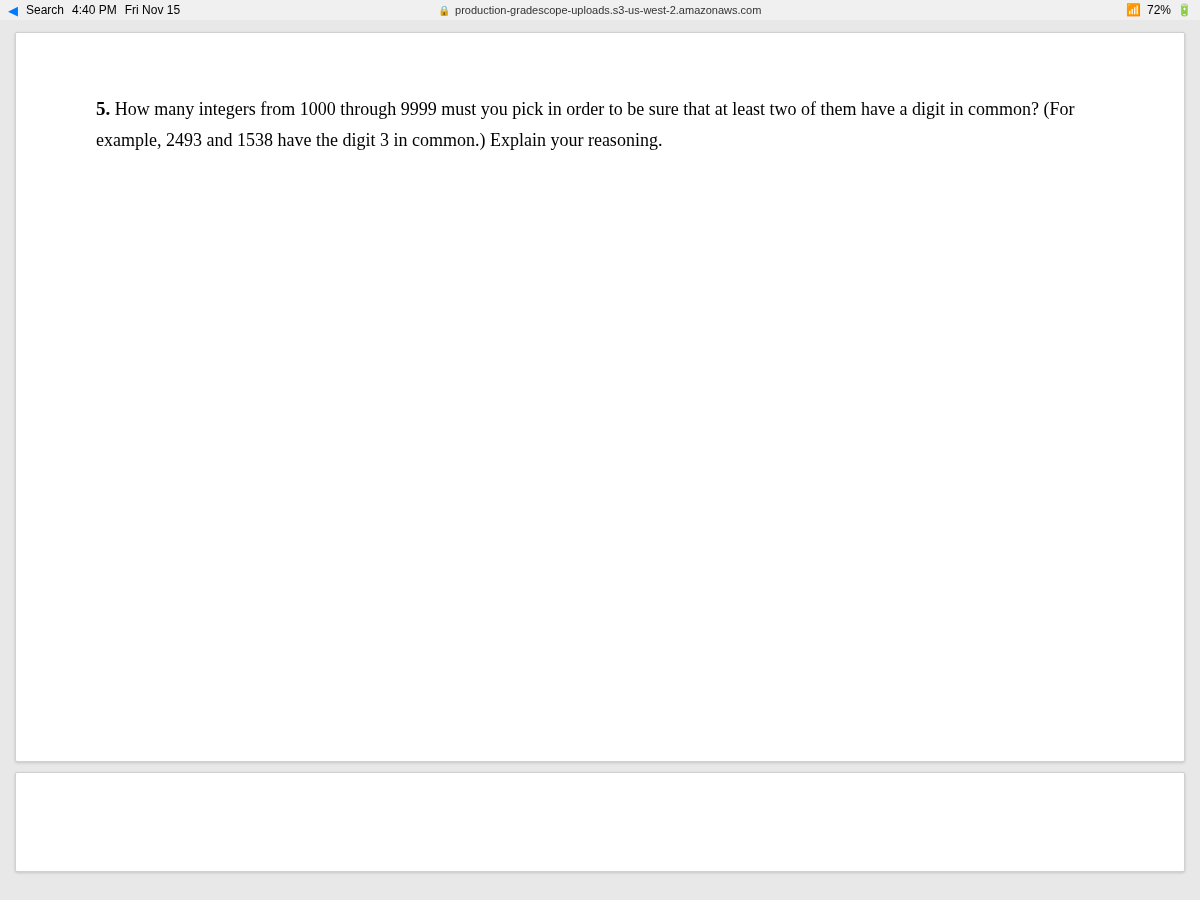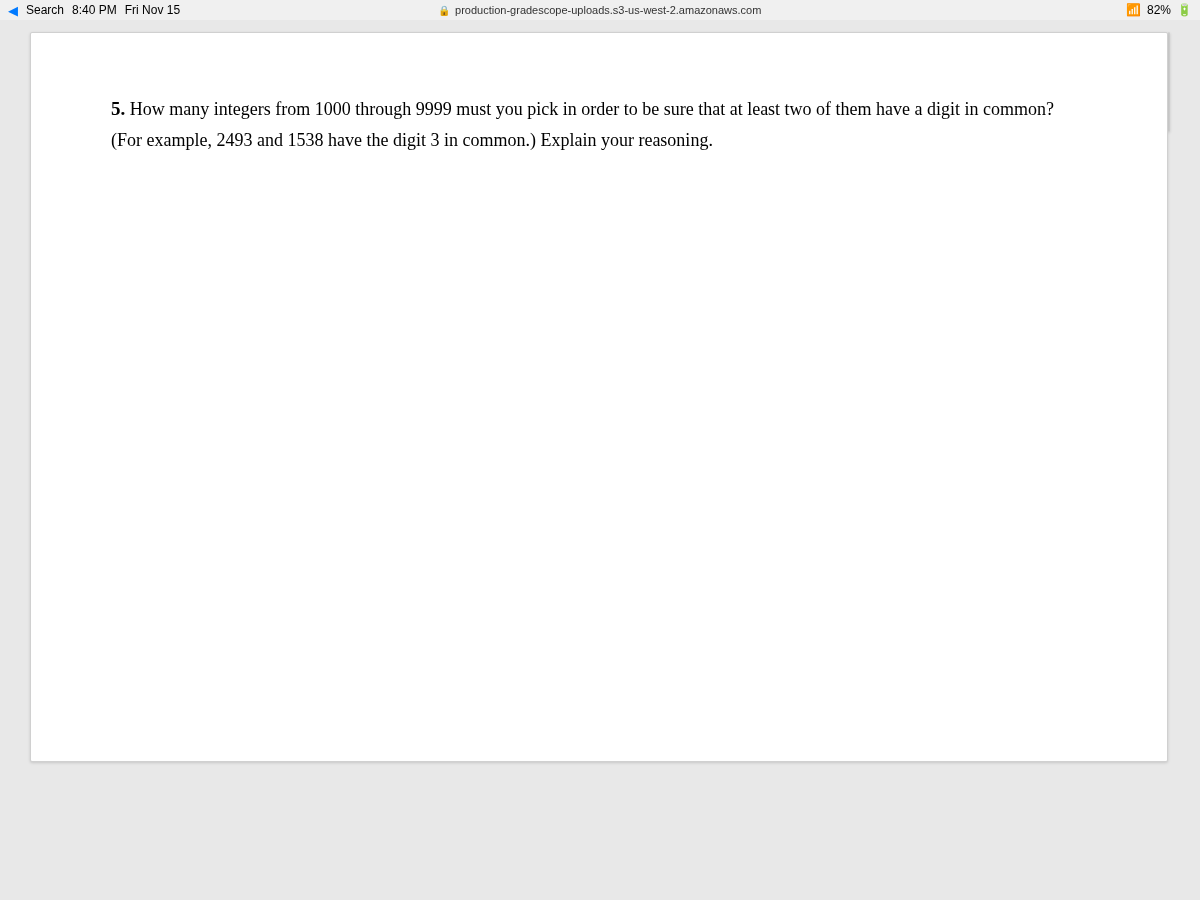--- a/index.html
+++ b/index.html
@@ -51,22 +51,23 @@
       gap: 6px;
       font-size: 12px;
     }
 
     .lock-icon {
       font-size: 10px;
     }
 
     
     .content-area {
-      padding: 12px 30px;
+      padding: 12px 15px;
       display: flex;
+      flex-direction: column;
       gap: 0;
     }
 
     
     .page-card {
       background-color: #ffffff;
       border: 1px solid #d0d0d0;
       border-radius: 2px;
       box-shadow: 0 1px 3px rgba(0,0,0,0.15);
       margin-bottom: 10px;
@@ -100,30 +101,30 @@
       color: #007AFF;
     }
   </style>
 </head>
 <body>
 
 <div class="status-bar">
   <div class="status-bar-left">
     <span class="back-arrow">◀</span>
     <span>Search</span>
-    <span>8:40 PM</span>
+    <span>4:40 PM</span>
     <span>Fri Nov 15</span>
   </div>
   <div class="status-bar-center">
     <span class="lock-icon">🔒</span>
     <span>production-gradescope-uploads.s3-us-west-2.amazonaws.com</span>
   </div>
   <div class="status-bar-right">
     <span>📶</span>
-    <span>82%</span>
+    <span>72%</span>
     <span>🔋</span>
   </div>
 </div>
 
 <div class="content-area">
 
   <div class="page-card page-card-main">
     <p class="question-text">
       <span class="question-number">5.</span><span>  How many integers from 1000 through 9999 must you pick in order to be sure that at least two of them have a digit in common?  (For example, 2493 and 1538 have the digit 3 in common.)  Explain your reasoning.</span>
     </p>

